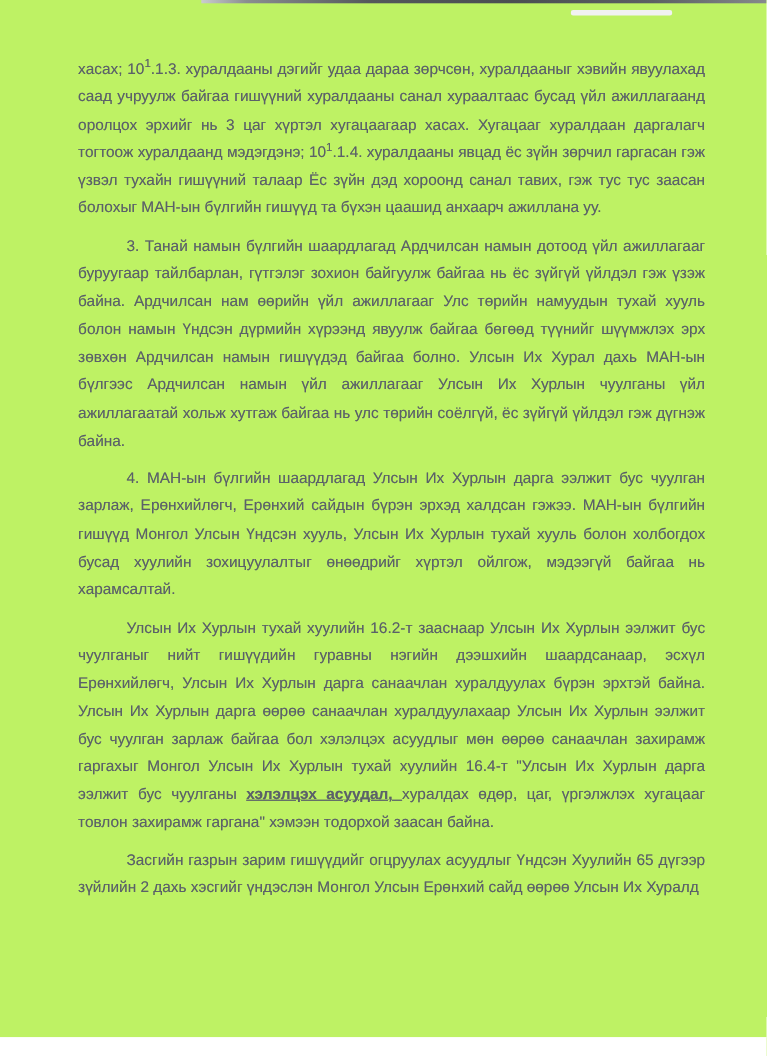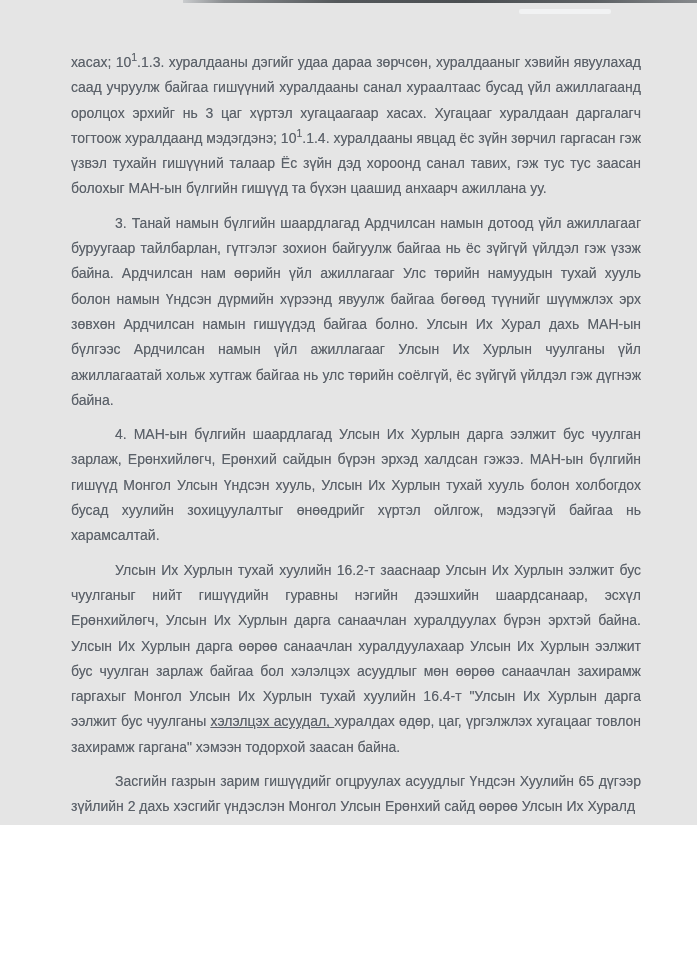--- a/index.html
+++ b/index.html
@@ -1,19 +1,19 @@
 <!DOCTYPE html>
 <html><head>
 <meta charset="utf-8">
 <style>
   html,body{margin:0;padding:0;background:#ffffff;}
   .page{
     position:relative;
-    width:697px;height:825px;
-    background:#e5e5e5;
+    width:697px;height:943px;
+    background:#bef264;
     overflow:hidden;
     font-family:"Liberation Sans", sans-serif;
   }
   .scan-edge{
     position:absolute;top:0;left:183px;right:0;height:3px;
     background:linear-gradient(90deg,#caccce 0%,#8a8d90 8%,#54585b 30%,#4b4f52 55%,#5c6063 80%,#86898c 100%);
   }
   .scan-smudge{
     position:absolute;left:519px;top:9px;width:92px;height:5px;
     background:#f1f2f3;border-radius:2px;
@@ -21,21 +21,21 @@
   .content{
     position:absolute;left:71px;top:50px;width:570px;
     font-size:14px;line-height:25.3px;
     color:#5b6169;
     text-align:justify;
     text-shadow:0 0 0.6px rgba(91,97,105,0.55);
   }
   .para{margin:0 0 9px 0;}
   .indent{text-indent:44px;}
   sup.fn{font-size:10.5px;line-height:0;vertical-align:super;}
-  .bu{font-weight:400;text-decoration:underline;}
+  .bu{font-weight:700;text-decoration:underline;}
 </style>
 </head>
 <body>
 
 <div class="page">
 
   <div class="scan-edge"></div>
   <div class="scan-smudge"></div>
 
   <div class="content">

